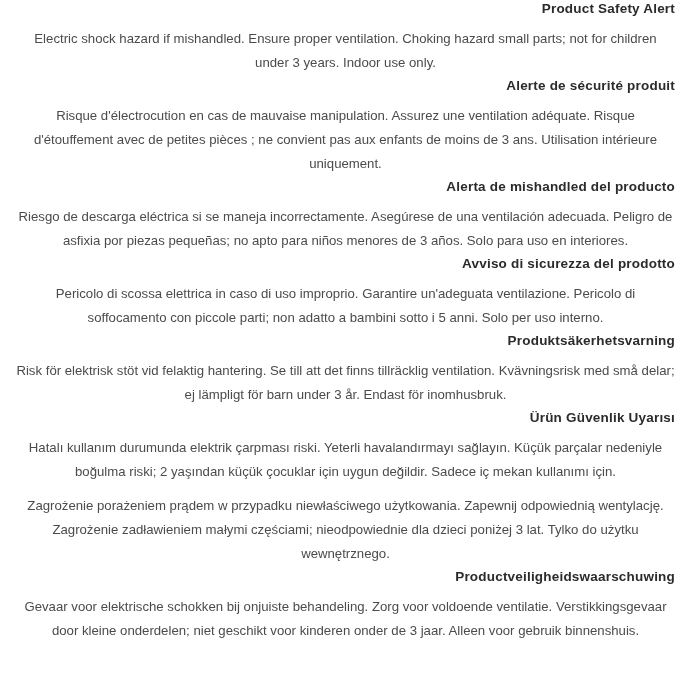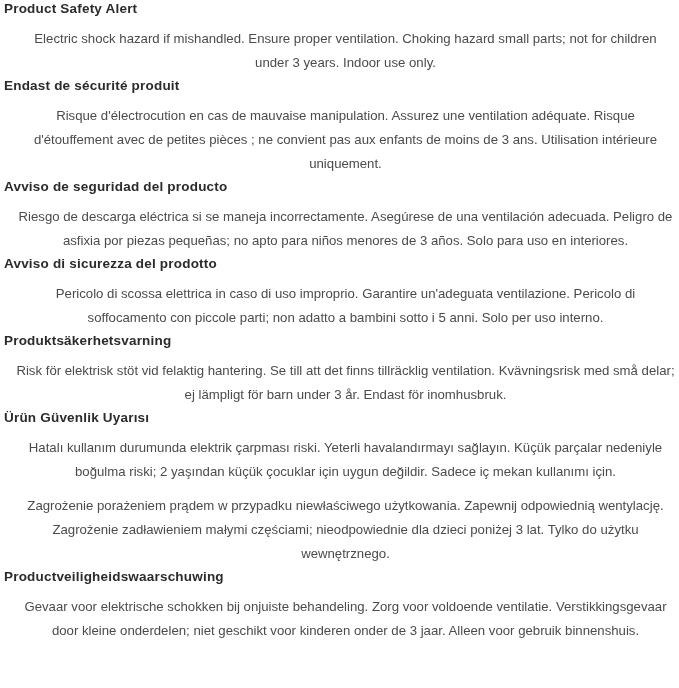--- a/index.html
+++ b/index.html
@@ -21,21 +21,21 @@
   .lang-section {
     margin: 0;
     padding: 0;
   }
   .heading {
     margin: 0;
     font-size: 13.5px;
     line-height: 16px;
     font-weight: bold;
     color: #2b2b2b;
-    text-align: left;
+    text-align: right;
     letter-spacing: 0.2px;
   }
   .body-text {
     margin: 10px 0 3px 12px;
     font-size: 13.2px;
     line-height: 24px;
     font-weight: normal;
     color: #4b4b4b;
     text-align: center;
   }
@@ -45,26 +45,26 @@
 
 <div class="page">
 
   <section class="lang-section">
     <h2 class="heading">Product Safety Alert</h2>
     <p class="body-text">Electric shock hazard if mishandled. Ensure proper ventilation. Choking hazard small parts; not for children under 3 years. Indoor use only.</p>
   </section>
 
 
   <section class="lang-section">
-    <h2 class="heading">Endast de sécurité produit</h2>
+    <h2 class="heading">Alerte de sécurité produit</h2>
     <p class="body-text">Risque d'électrocution en cas de mauvaise manipulation. Assurez une ventilation adéquate. Risque d'étouffement avec de petites pièces ; ne convient pas aux enfants de moins de 3 ans. Utilisation intérieure uniquement.</p>
   </section>
 
   <section class="lang-section">
-    <h2 class="heading">Avviso de seguridad del producto</h2>
+    <h2 class="heading">Alerta de mishandled del producto</h2>
     <p class="body-text">Riesgo de descarga eléctrica si se maneja incorrectamente. Asegúrese de una ventilación adecuada. Peligro de asfixia por piezas pequeñas; no apto para niños menores de 3 años. Solo para uso en interiores.</p>
   </section>
 
   <section class="lang-section">
     <h2 class="heading">Avviso di sicurezza del prodotto</h2>
     <p class="body-text">Pericolo di scossa elettrica in caso di uso improprio. Garantire un'adeguata ventilazione. Pericolo di soffocamento con piccole parti; non adatto a bambini sotto i 5 anni. Solo per uso interno.</p>
   </section>
 
   <section class="lang-section">
     <h2 class="heading">Produktsäkerhetsvarning</h2>

